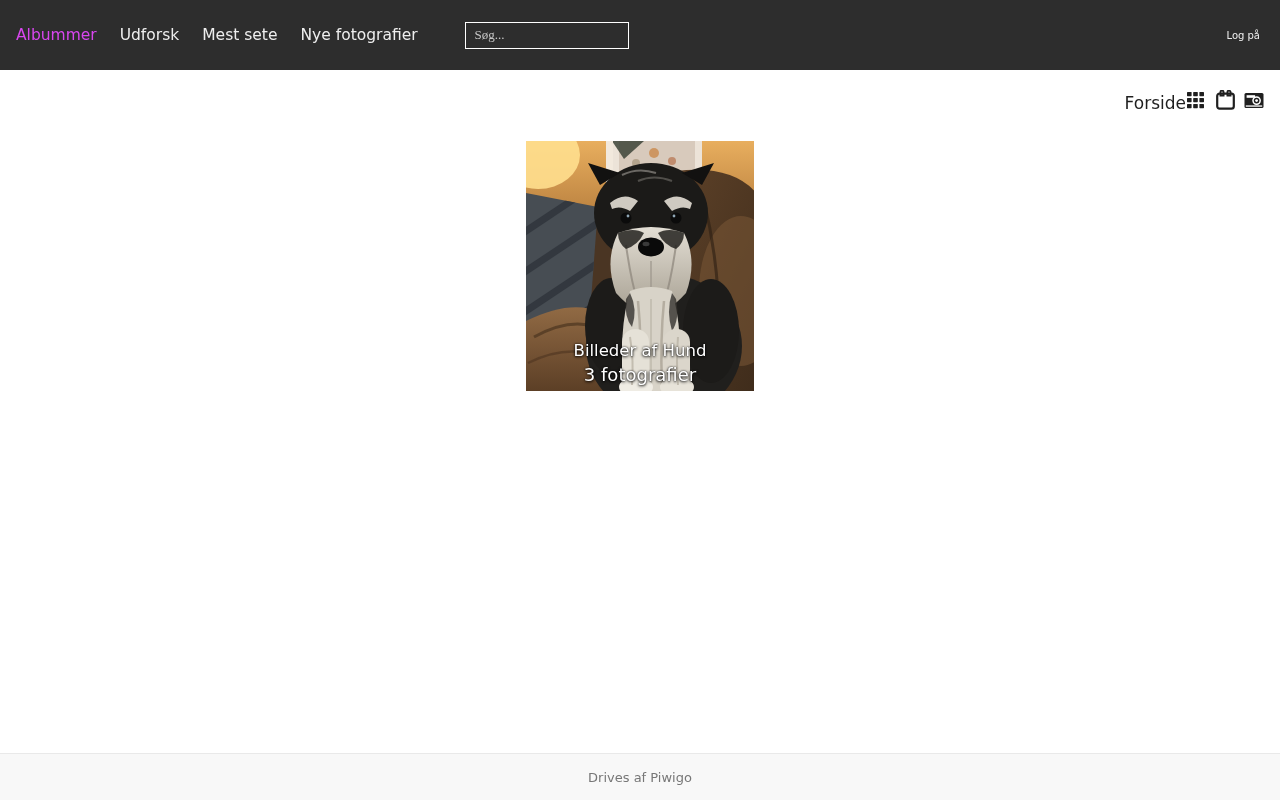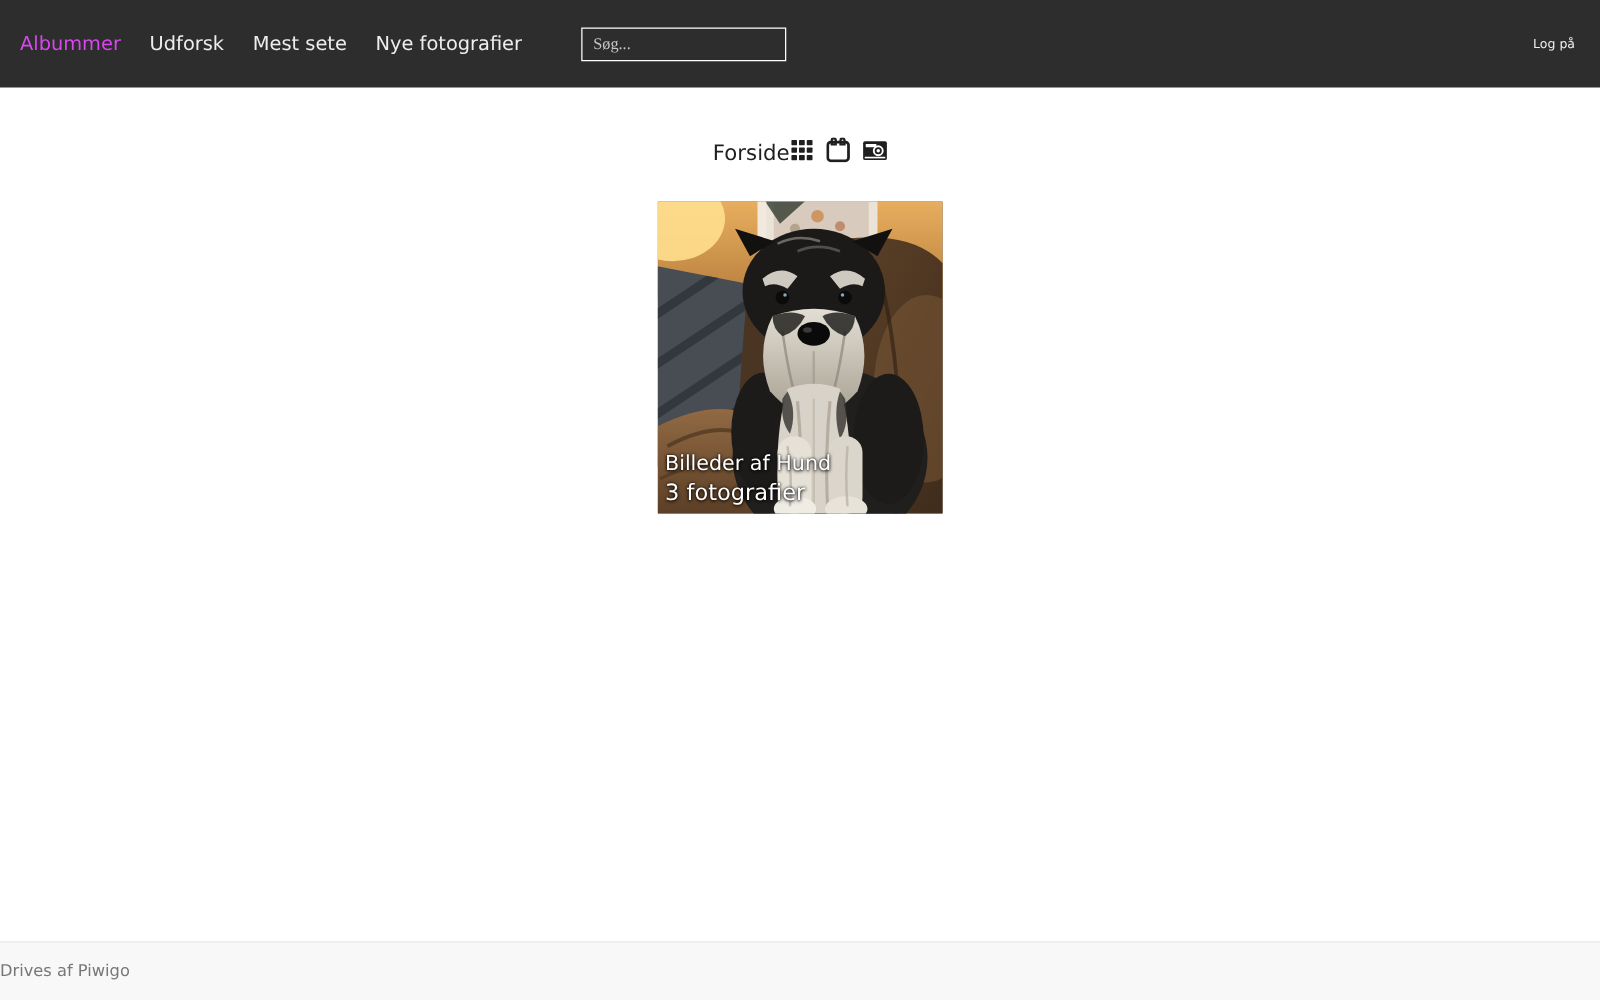--- a/index.html
+++ b/index.html
@@ -56,23 +56,22 @@
     font-size:10px;
     padding-right:4px;
     text-decoration:none;
     cursor:pointer;
     white-space:nowrap;
   }
 
   
   .crumb-row{
     flex:0 0 66px;height:66px;
-    display:flex;align-items:center;justify-content:center;
+    display:flex;align-items:center;justify-content:flex-end;
     padding:0 16px;
-    margin-top:20px;
   }
   .crumb-title{
     font-size:17px;
     color:var(--body_text);
   }
   .view-icons{display:flex;align-items:center;gap:9px;margin-top:-6px;}
   .icon-btn{
     width:20px;height:20px;
     display:flex;align-items:center;justify-content:center;
     background:none;border:none;padding:0;cursor:pointer;
@@ -80,20 +79,21 @@
   .icon-btn svg{display:block;}
 
   
   .main{flex:1 1 auto;position:relative;}
   .album-card{
     width:228px;height:250px;
     margin:5px auto 0;
     position:relative;
     cursor:pointer;
     overflow:hidden;
+    text-align:center;
   }
   .album-thumb{display:block;width:250px;height:250px;}
   .album-caption{
     position:absolute;left:6px;bottom:6px;right:6px;
     color:#ffffff;
     pointer-events:none;
   }
   .album-title{
     font-size:16.5px;
     line-height:1.25;
@@ -103,21 +103,21 @@
     font-size:18px;
     margin-top:2px;
     text-shadow:0 1px 3px rgba(0,0,0,.95),0 0 2px rgba(0,0,0,.8);
   }
 
   
   .footer{
     flex:0 0 47px;height:47px;
     background:var(--footer_bg);
     border-top:1px solid var(--footer_border);
-    display:flex;align-items:center;justify-content:flex-start;
+    display:flex;align-items:center;justify-content:center;
     color:var(--footer_text);
     font-size:13px;
   }
 </style>
 </head>
 <body>
 
 <header class="topbar">
   <a class="nav-link">Albummer</a>
   <a class="nav-link">Udforsk</a>

